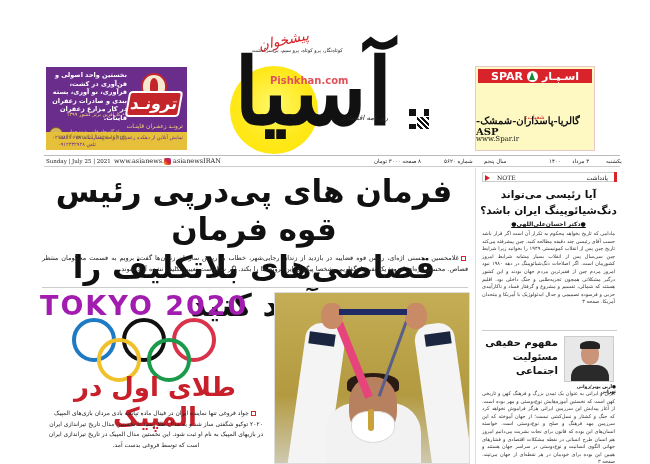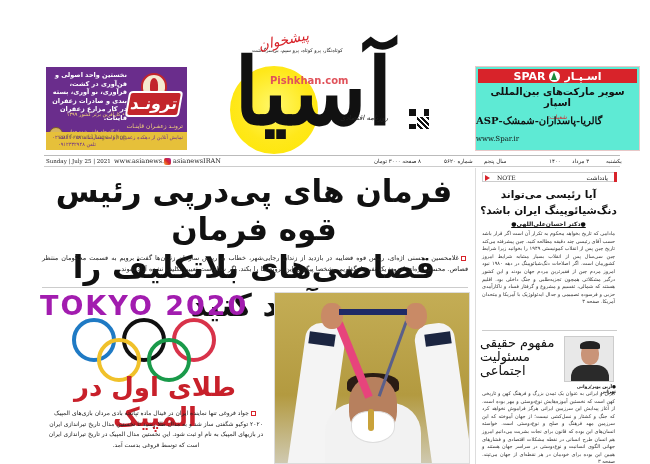--- a/index.html
+++ b/index.html
@@ -30,21 +30,21 @@
   .masthead .sub { position: absolute; left: 112px; top: 86px; font-size: 7px; color: #222; direction: rtl; font-style: italic; }
   .masthead .qr { position: absolute; left: 180px; top: 80px; width: 22px; height: 22px; background:
       linear-gradient(#111,#111) 0 0/7px 7px no-repeat,
       linear-gradient(#111,#111) 15px 0/7px 7px no-repeat,
       linear-gradient(#111,#111) 0 15px/7px 7px no-repeat,
       repeating-linear-gradient(45deg,#111 0 2px,#fff 2px 4px) 8px 8px/14px 14px no-repeat; border: 1px solid #fff; }
   .masthead .watermark { position: absolute; left: 30px; top: 4px; color: #d8232a; font-size: 14px; font-style: italic; font-family: "DejaVu Serif", serif; transform: rotate(-12deg); direction: rtl; }
   .masthead .watermark-url { position: absolute; left: 18px; top: 47px; color: #e0525a; font-size: 10px; font-weight: bold; padding-left: 24px; }
 
   
-  .ad-right { position: absolute; left: 475px; top: 66px; width: 165px; height: 85px; background: #5eead4; border: 1px solid #e8c8c8; padding-left: 44px; }
+  .ad-right { position: absolute; left: 475px; top: 66px; width: 120px; height: 85px; background: #fef9c3; border: 1px solid #e8c8c8; padding-left: 44px; }
   .ad-right .bar { position: absolute; left: 2px; top: 2px; right: 2px; height: 14px; background: #d8232a; color: #fff; font-weight: bold; font-size: 11px; display: flex; align-items: center; justify-content: center; gap: 4px; }
   .ad-right .bar .tree { width: 11px; height: 11px; border-radius: 50%; background: #fff; position: relative; }
   .ad-right .bar .tree::after { content: ""; position: absolute; left: 2px; top: 1px; border-left: 3.5px solid transparent; border-right: 3.5px solid transparent; border-bottom: 8px solid #1a8a3a; }
   .ad-right .line1 { position: absolute; left: 0; right: 0; top: 19px; text-align: center; font-size: 10px; font-weight: bold; direction: rtl; }
   .ad-right .line2 { position: absolute; left: 0; right: 0; top: 33px; text-align: center; font-size: 8px; font-weight: bold; direction: rtl; }
   .ad-right .line3 { position: absolute; left: 0; right: 0; top: 46px; text-align: center; font-size: 6px; color: #d8232a; direction: rtl; }
   .ad-right .line4 { position: absolute; left: 0; right: 0; top: 48px; text-align: left; font-size: 10px; font-weight: bold; direction: rtl; font-family: "DejaVu Serif", serif; }
   .ad-right .line5 { position: absolute; left: 0; right: 0; top: 68px; text-align: left; font-size: 7px; font-family: "DejaVu Serif", serif; }
 
   
@@ -106,21 +106,21 @@
   .rcol { position: absolute; left: 475px; top: 168px; width: 145px; height: 306px; border-left: 1px solid #ddd; }
   .note-bar { position: absolute; left: 6px; top: 4px; width: 135px; height: 10px; border: 1px solid #ccc; font-size: 6px; }
   .note-bar .arrow { position: absolute; left: 2px; top: 2px; width: 0; height: 0; border-top: 3px solid transparent; border-bottom: 3px solid transparent; border-left: 5px solid #d8232a; }
   .note-bar .en { position: absolute; left: 14px; top: 1px; font-family: "DejaVu Serif", serif; }
   .note-bar .fa { position: absolute; right: 8px; top: 1px; direction: rtl; }
   .note-bar .redbar { position: absolute; right: -1px; top: -1px; width: 3px; height: 10px; background: #d8232a; }
   .note-title { position: absolute; left: 4px; top: 18px; width: 137px; text-align: center; direction: rtl; font-weight: bold; font-size: 10.5px; line-height: 16px; }
   .note-author { position: absolute; left: 4px; top: 52px; width: 137px; text-align: center; direction: rtl; font-size: 6px; font-weight: bold; text-decoration: underline; }
   .note-body { position: absolute; left: 6px; top: 62px; width: 133px; font-size: 5px; line-height: 7.6px; direction: rtl; text-align: justify; color: #333; }
   .rdivider { position: absolute; left: 6px; top: 162px; width: 135px; height: 1px; background: #ccc; }
-  .op-title { position: absolute; left: 4px; top: 168px; width: 78px; text-align: left; direction: rtl; font-weight: normal; font-size: 13px; line-height: 14px; }
+  .op-title { position: absolute; left: 4px; top: 168px; width: 78px; text-align: right; direction: rtl; font-weight: bold; font-size: 10px; line-height: 14px; }
   .op-photo { position: absolute; left: 88px; top: 168px; width: 50px; height: 46px; background: #e8e8e8; border: 1px solid #ccc; overflow: hidden; }
   .op-photo .h { position: absolute; left: 16px; top: 6px; width: 18px; height: 22px; background: #c99478; border-radius: 45%; }
   .op-photo .hr { position: absolute; left: 15px; top: 4px; width: 20px; height: 8px; background: #222; border-radius: 50% 50% 10% 10%; }
   .op-photo .b { position: absolute; left: 6px; top: 28px; width: 38px; height: 20px; background: #2a2a2a; border-radius: 12px 12px 0 0; }
   .op-byline { position: absolute; left: 86px; top: 216px; width: 54px; font-size: 4.5px; direction: rtl; text-align: right; font-weight: bold; }
   .op-body { position: absolute; left: 6px; top: 198px; width: 133px; font-size: 5px; line-height: 7.6px; direction: rtl; text-align: justify; color: #333; }
 </style>
 </head>
 <body>
 
@@ -150,21 +150,20 @@
   <div class="sub">روزنامه اقتصادی</div>
   <div class="qr"></div>
 </div>
 
 <div class="ad-right">
   <div class="bar">
     <span>SPAR</span>
     <span class="tree"></span>
     <span>اسـپـار</span>
   </div>
-  <div class="line1">سوپر مارکت‌های بین‌المللی اسپار</div>
   <div class="line3">شعبات:</div>
   <div class="line4">گالریا-پاسداران-شمشک-ASP</div>
   <div class="line5">www.Spar.ir</div>
 </div>
 
 <div class="infobar">
   <span class="date-en">Sunday | July 25 | 2021</span>
   <span class="web">www.asianews.ir</span>
   <span class="insta-icon"></span>
   <span class="insta">asianewsIRAN</span>

